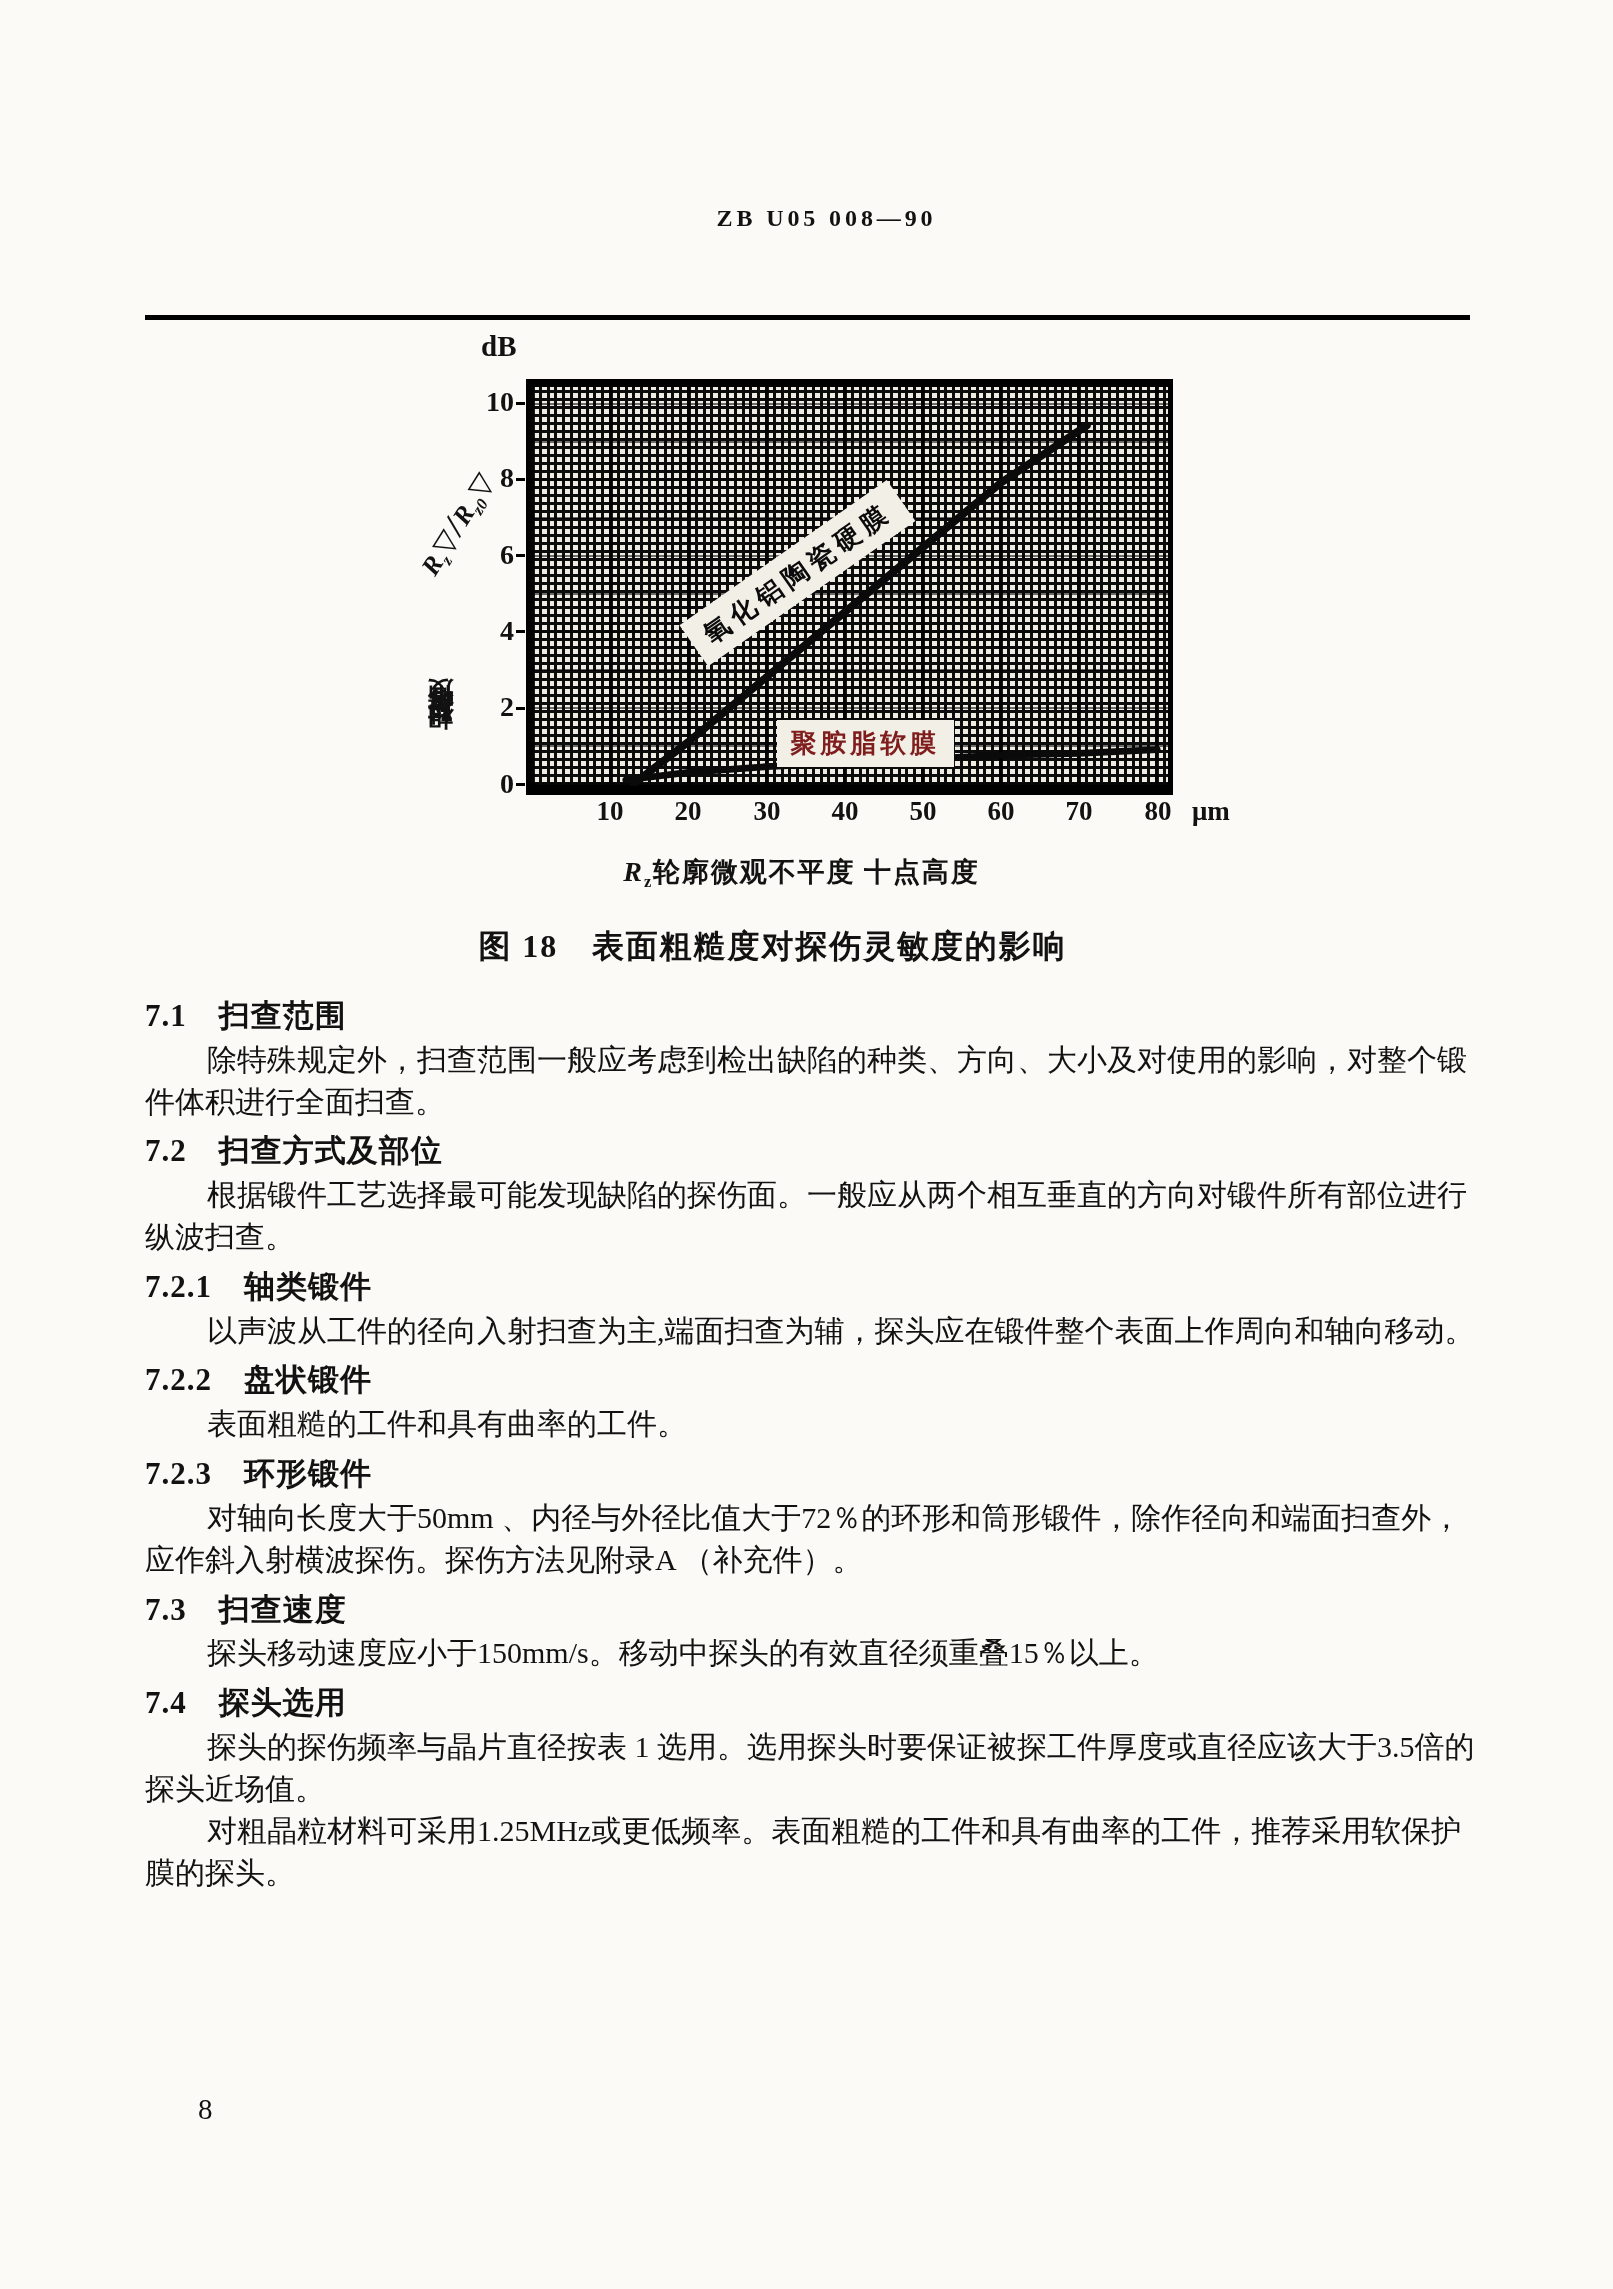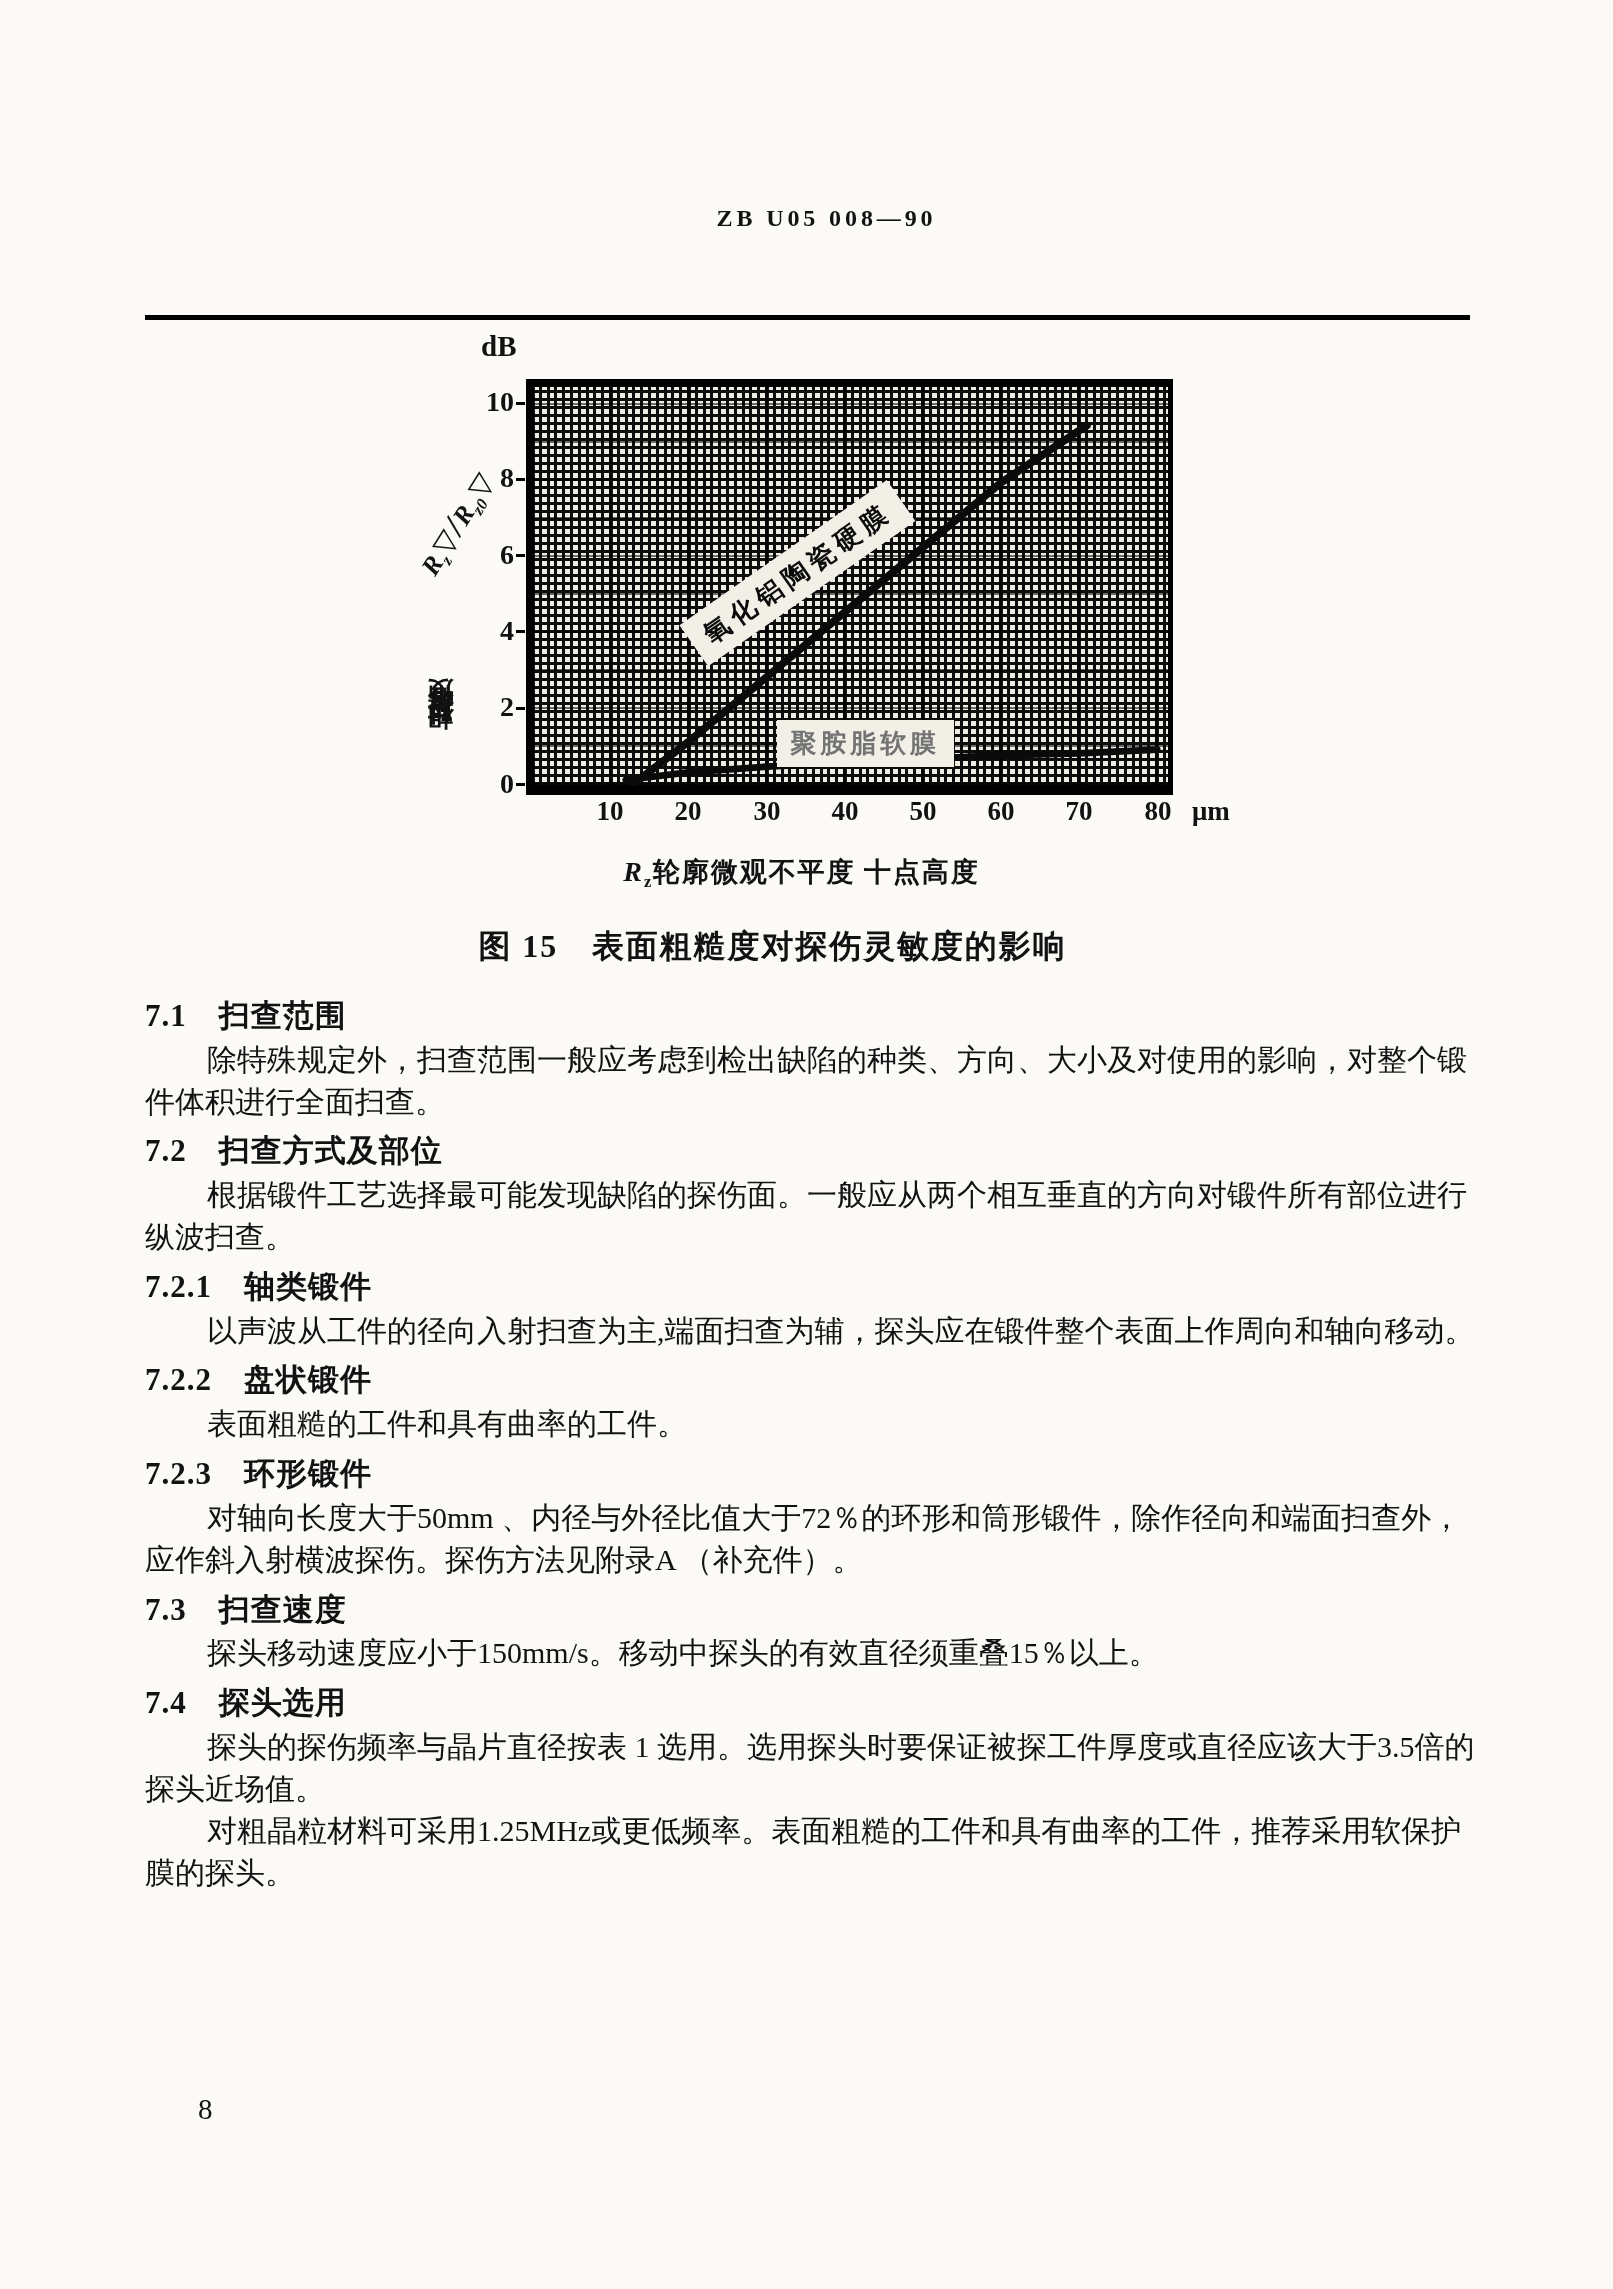--- a/index.html
+++ b/index.html
@@ -43,21 +43,21 @@
   }
   .plot-svg{position:absolute;left:532px;top:388px;width:631px;height:398px;}
   .curve-label-hard{
     position:absolute;left:671px;top:548px;
     transform:rotate(-35deg);transform-origin:center;
     background:#f2efe7;color:#0b0b0b;font-size:26px;font-weight:bold;
     letter-spacing:5.8px;padding:7.7px 15.4px;white-space:nowrap;
   }
   .curve-label-soft{
     position:absolute;left:777px;top:720px;
-    background:#f2efe7;color:#737373;font-size:26px;font-weight:bold;
+    background:#f2efe7;color:#7f1d1d;font-size:26px;font-weight:bold;
     letter-spacing:3.9px;padding:5.8px 13.5px;white-space:nowrap;
   }
   .x-tick-label{position:absolute;width:58px;text-align:center;font-size:27px;font-weight:bold;}
   .x-unit{position:absolute;font-size:27px;font-weight:bold;}
   .y-tick-label{position:absolute;width:68px;text-align:right;font-size:28px;font-weight:bold;}
   .y-tick-mark{position:absolute;width:8.7px;height:2.9px;background:#000;}
   .x-axis-title{
     position:absolute;left:483px;top:854px;width:637px;text-align:center;
     font-size:27px;font-weight:bold;letter-spacing:1.9px;
   }
@@ -123,21 +123,21 @@
         <span class="y-tick-label" style="left: 446px; top: 539px; position: absolute;">6</span>
         <span class="y-tick-mark" style="left: 516px; top: 554px; position: absolute;"></span>
         <span class="y-tick-label" style="left: 446px; top: 462px; position: absolute;">8</span>
         <span class="y-tick-mark" style="left: 516px; top: 478px; position: absolute;"></span>
         <span class="y-tick-label" style="left: 446px; top: 386px; position: absolute;">10</span>
         <span class="y-tick-mark" style="left: 516px; top: 402px; position: absolute;"></span>
       </div>
 
     <div class="x-axis-title"><i>R</i><sub>z</sub><span>轮廓微观不平度 十点高度</span></div>
 
-    <div class="figure-caption">图 15　表面粗糙度对探伤灵敏度的影响</div>
+    <div class="figure-caption">图 18　表面粗糙度对探伤灵敏度的影响</div>
   </div>
 
   <div class="doc-body">
     <div class="h2">7.1　扫查范围</div>
     <p class="p">除特殊规定外，扫查范围一般应考虑到检出缺陷的种类、方向、大小及对使用的影响，对整个锻件体积进行全面扫查。</p>
     <div class="h2">7.2　扫查方式及部位</div>
     <p class="p">根据锻件工艺选择最可能发现缺陷的探伤面。一般应从两个相互垂直的方向对锻件所有部位进行纵波扫查。</p>
     <div class="h2">7.2.1　轴类锻件</div>
     <p class="p">以声波从工件的径向入射扫查为主,端面扫查为辅，探头应在锻件整个表面上作周向和轴向移动。</p>
     <div class="h2">7.2.2　盘状锻件</div>

